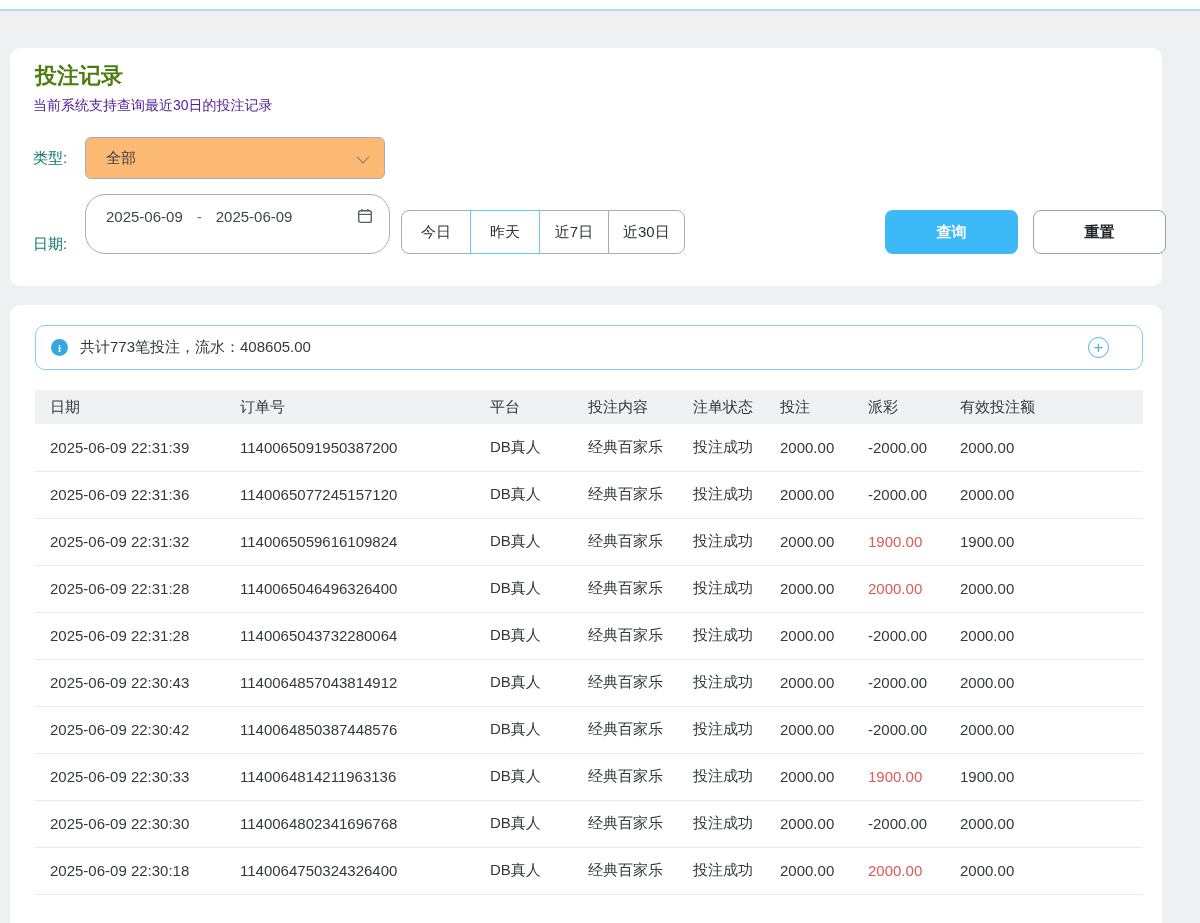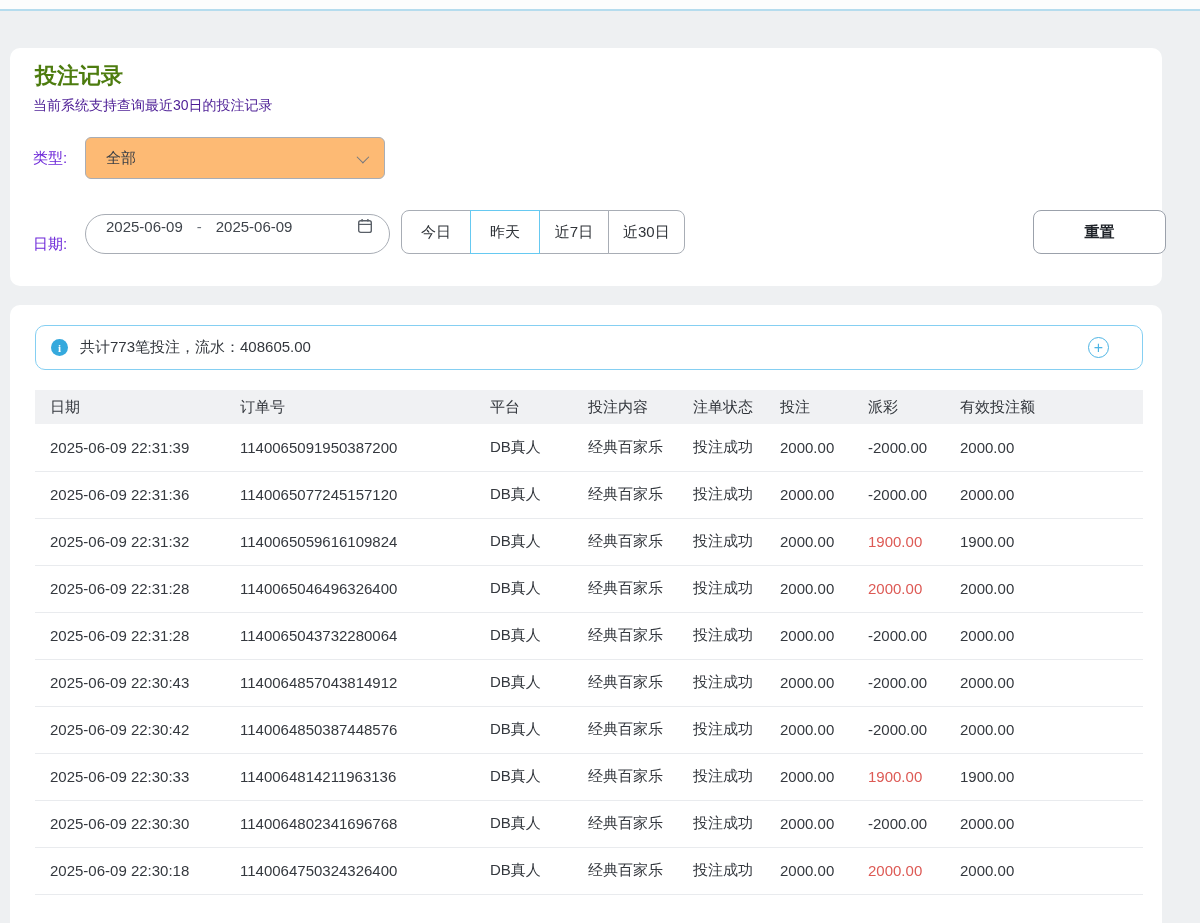--- a/index.html
+++ b/index.html
@@ -14,39 +14,39 @@
   .top-strip { position:absolute; left:0; top:0; width:1200px; height:9px; background:#fcfdfd; }
   .top-line  { position:absolute; left:0; top:9px; width:1200px; height:2px; background:var(--topline,#b5dcee); }
 
   .card { position:absolute; background:#ffffff; border-radius:10px; }
   #filter-card { left:10px; top:48px; width:1152px; height:238px; }
   #table-card  { left:10px; top:305px; width:1152px; height:618px; border-radius:10px 10px 0 0; }
 
   .panel-title { position:absolute; left:25px; top:13px; font-size:22px; font-weight:700; color:#4d7c0f; }
   .panel-sub   { position:absolute; left:23px; top:49px; font-size:14px; color:#4c1d95; }
 
-  .form-label { font-size:15px; color:#6d28d9; }
+  .form-label { font-size:15px; color:#0f766e; }
 
   .type-row { position:absolute; left:23px; top:89px; height:42px; display:flex; align-items:center; }
   .type-row .form-label { width:52px; }
   .select-box {
     width:300px; height:42px; border:1px solid #a8adb5; border-radius:6px;
     display:flex; align-items:center; padding:0 18px 0 20px; background:#fdba74;
     font-size:15px; color:#3a3f46; cursor:pointer;
   }
   .chevron {
     margin-left:auto; width:9px; height:9px;
     border-right:1.6px solid #70767f; border-bottom:1.6px solid #70767f;
     transform:rotate(45deg) translateY(-2px);
   }
 
   .date-row { position:absolute; left:23px; top:162px; height:44px; width:1110px; display:flex; align-items:flex-end; }
   .date-row .form-label { width:52px; }
   .date-box {
-    width:305px; height:40px; border:1px solid #a8adb5; border-radius:20px;
+    width:305px; height:60px; border:1px solid #a8adb5; border-radius:20px;
     display:flex; align-items:center; padding:0 16px 16px 20px; background:#fff;
     font-size:15px; color:#3f444b; cursor:pointer;
   }
   .date-box .sep { margin:0 14px; color:#6d737b; }
   .cal-icon { margin-left:auto; display:flex; }
 
   .seg-group { display:flex; margin-left:11px; height:44px; }
   .seg {
     min-width:70px; padding:0 14px; height:44px; background:#fff;
     border:1px solid #a8adb5; margin-left:-1px; font-size:15px; color:#2f3338;
@@ -130,20 +130,21 @@
       </span>
     </div>
 
     <div class="seg-group">
         <button class="seg">今日</button>
         <button class="seg active">昨天</button>
         <button class="seg">近7日</button>
         <button class="seg">近30日</button>
       </div>
 
+    <button class="btn btn-query">查询</button>
     <button class="btn btn-reset">重置</button>
   </div>
 </div>
 
 <div class="card" id="table-card">
   <div class="info-bar">
     <span class="info-icon">i</span>
     <span class="info-text">共计773笔投注，流水：408605.00</span>
     <span class="plus-icon">+</span>
   </div>

